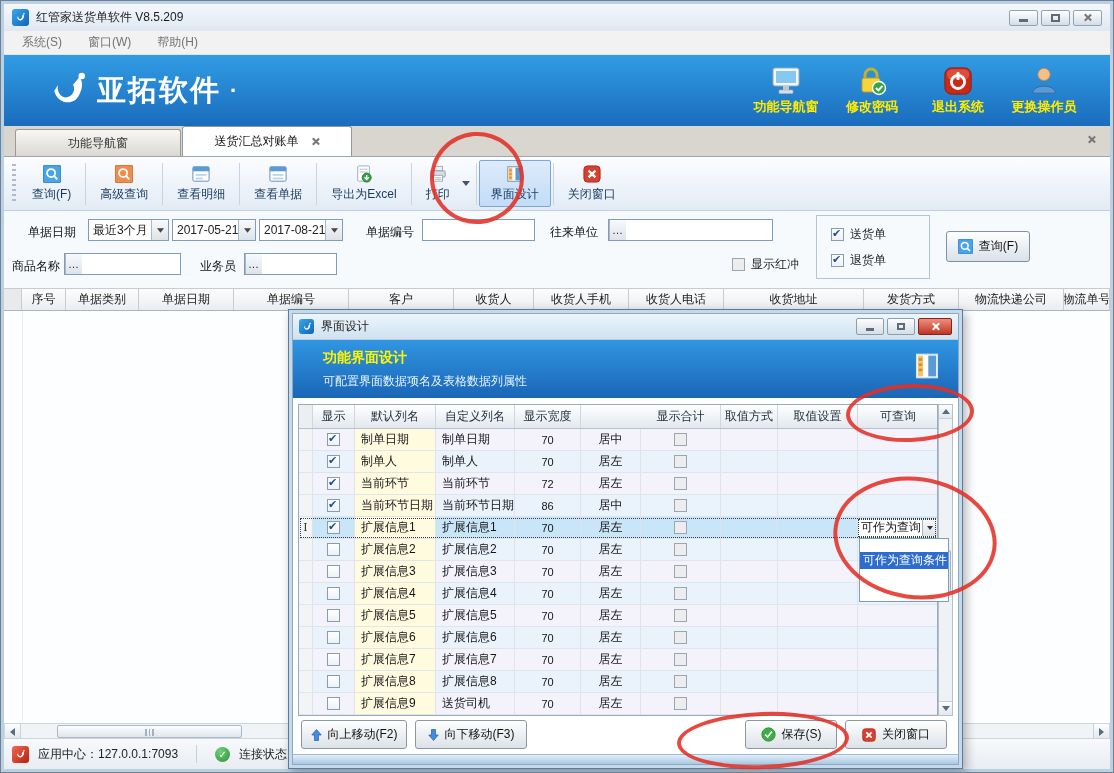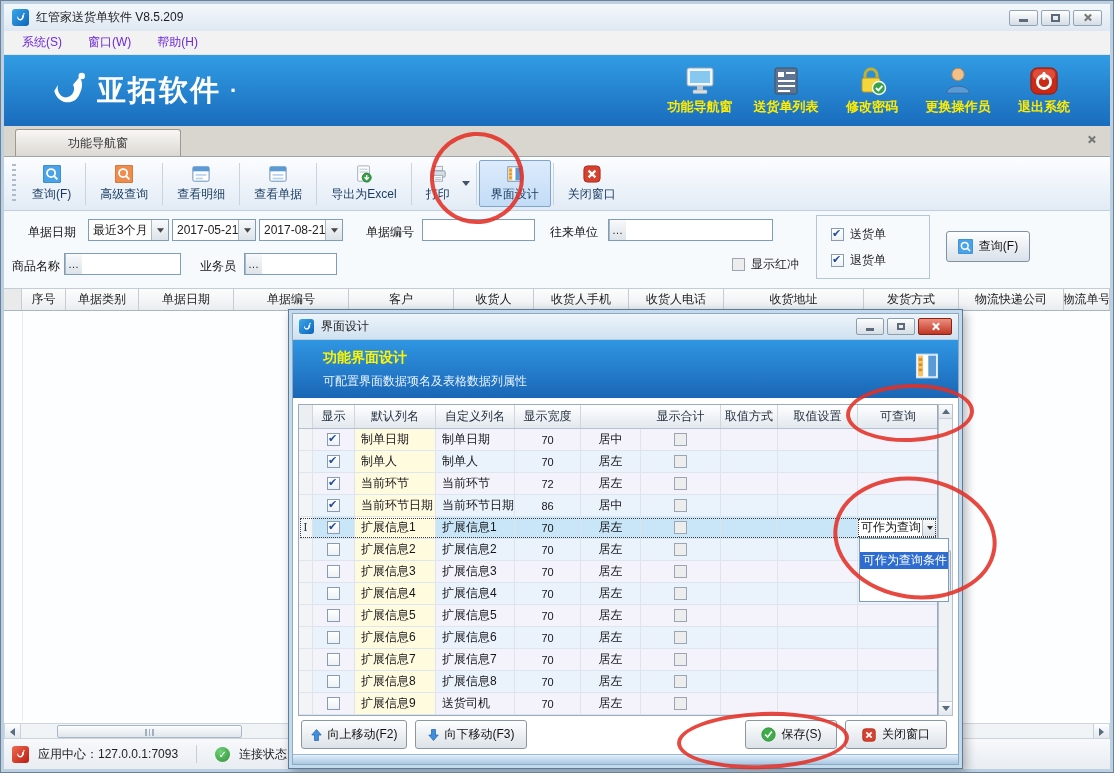--- a/index.html
+++ b/index.html
@@ -14,21 +14,21 @@
   display:flex;align-items:center;justify-content:center;flex:none}
 .app-ico.red{background:linear-gradient(135deg,#ef6a52,#bb1d0f)}
 .title-text{font-size:12px;color:#1c1c1c}
 .win-controls{margin-left:auto;display:flex;gap:3px}
 .wc{width:29px;height:16px;border:1px solid #93a3b4;border-radius:2px;
   background:linear-gradient(#ffffff,#d4dce5);display:flex;align-items:center;justify-content:center}
 .g-min{width:9px;height:3px;background:#5c6a79;margin-top:6px}
 .g-max{width:9px;height:8px;border:2px solid #5c6a79}
 .menubar{position:absolute;left:3px;top:30px;right:3px;height:24px;background:#f2f2f2;
   display:flex;align-items:center;padding-left:8px;gap:6px;border-bottom:1px solid #e3e3e3}
-.menu-item{padding:3px 10px;color:#6d28d9}
+.menu-item{padding:3px 10px;color:#737373}
 
 
 .banner{position:absolute;left:3px;top:54px;right:3px;height:71px;
   background:linear-gradient(180deg,#319ce4 0%,#1a6cbd 100%);display:flex;align-items:center}
 .brand{display:flex;align-items:center;margin-left:44px;gap:9px}
 .brand-name{color:#fff;font-size:29px;font-weight:bold;letter-spacing:2px}
 .brand-dot{color:#fff;font-size:22px;font-weight:bold}
 .tagline{color:#f2f505;font-size:17px;font-weight:bold}
 .banner-actions{margin-left:auto;margin-right:28px;display:flex;gap:10px}
 .baction{display:flex;flex-direction:column;align-items:center;gap:2px;width:76px}
@@ -225,68 +225,59 @@
               <rect x="4" y="2" width="26" height="18" rx="2" fill="#f2f7fb" stroke="#93a7b8"></rect>
               <rect x="7" y="5" width="20" height="12" fill="#86c8ef"></rect>
               <rect x="14" y="20" width="6" height="4" fill="#c2c9cf"></rect>
               <rect x="10" y="24" width="14" height="3.5" rx="1" fill="#d9dee3" stroke="#aab3bb" stroke-width=".6"></rect>
             </svg>
           </span>
         <span class="lbl">功能导航窗</span>
       </div>
       <div class="baction">
         <span>
-            <svg width="28" height="30" viewBox="0 0 28 30">
-              <rect x="3" y="2" width="22" height="26" rx="2" fill="#5f7490" stroke="#3f5066"></rect>
-              <rect x="6" y="6" width="6" height="5" fill="#fff"></rect>
-              <rect x="14" y="6" width="9" height="2" fill="#fff"></rect>
-              <rect x="6" y="14" width="17" height="2" fill="#fff"></rect>
-              <rect x="6" y="19" width="17" height="2" fill="#fff"></rect>
-              <rect x="6" y="24" width="12" height="2" fill="#fff"></rect>
-            </svg>
-          </span>
-        <span class="lbl">送货单列表</span>
-      </div>
-      <div class="baction">
-        <span>
             <svg width="32" height="30" viewBox="0 0 32 30">
               <path d="M9 13 v-4 a6 6 0 0 1 12 0 v4" fill="none" stroke="#c8b02a" stroke-width="3"></path>
               <rect x="6" y="12" width="18" height="14" rx="2" fill="#f3d53d" stroke="#c09a20"></rect>
               <circle cx="23" cy="22" r="6.5" fill="#36a346" stroke="#fff" stroke-width="1.4"></circle>
               <path d="M20 22 l2.4 2.4 l4-4.6" stroke="#fff" stroke-width="2" fill="none"></path>
             </svg>
           </span>
         <span class="lbl">修改密码</span>
-      </div>
-      <div class="baction">
-        <span>
-            <svg width="30" height="30" viewBox="0 0 32 32">
-              <circle cx="16" cy="9" r="6.5" fill="#f3c187" stroke="#c08a4f"></circle>
-              <path d="M4 29 c0-10 24-10 24 0 z" fill="#5b9bd5" stroke="#39699e"></path>
-            </svg>
-          </span>
-        <span class="lbl">更换操作员</span>
       </div>
       <div class="baction">
         <span>
             <svg width="30" height="30" viewBox="0 0 32 32">
               <rect x="2" y="2" width="28" height="28" rx="7" fill="#c92a18" stroke="#8e1a0c"></rect>
               <rect x="4" y="3.5" width="24" height="11" rx="5.5" fill="#ee6a55" opacity=".55"></rect>
               <circle cx="16" cy="17" r="7" fill="none" stroke="#fff" stroke-width="3"></circle>
               <rect x="14.4" y="6.5" width="3.2" height="8.5" rx="1.4" fill="#fff"></rect>
             </svg>
           </span>
         <span class="lbl">退出系统</span>
       </div>
+      <div class="baction">
+        <span>
+            <svg width="30" height="30" viewBox="0 0 32 32">
+              <circle cx="16" cy="9" r="6.5" fill="#f3c187" stroke="#c08a4f"></circle>
+              <path d="M4 29 c0-10 24-10 24 0 z" fill="#5b9bd5" stroke="#39699e"></path>
+            </svg>
+          </span>
+        <span class="lbl">更换操作员</span>
+      </div>
     </div>
   </div>
 
   <div class="tabstrip">
     <div class="tab inactive">
       <span>功能导航窗</span>
+    </div>
+    <div class="tab active">
+      <span>送货汇总对账单</span>
+      <span class="xglyph tab-close"></span>
     </div>
     <span class="xglyph strip-close"></span>
   </div>
 
   <div class="toolbar">
     <span class="grip"></span>
     <div class="tbtn">
       <span>
           <svg width="18" height="18" viewBox="0 0 20 20">
             <rect width="20" height="20" rx="3" fill="#4aa3e8" stroke="#2d77b5"></rect>

